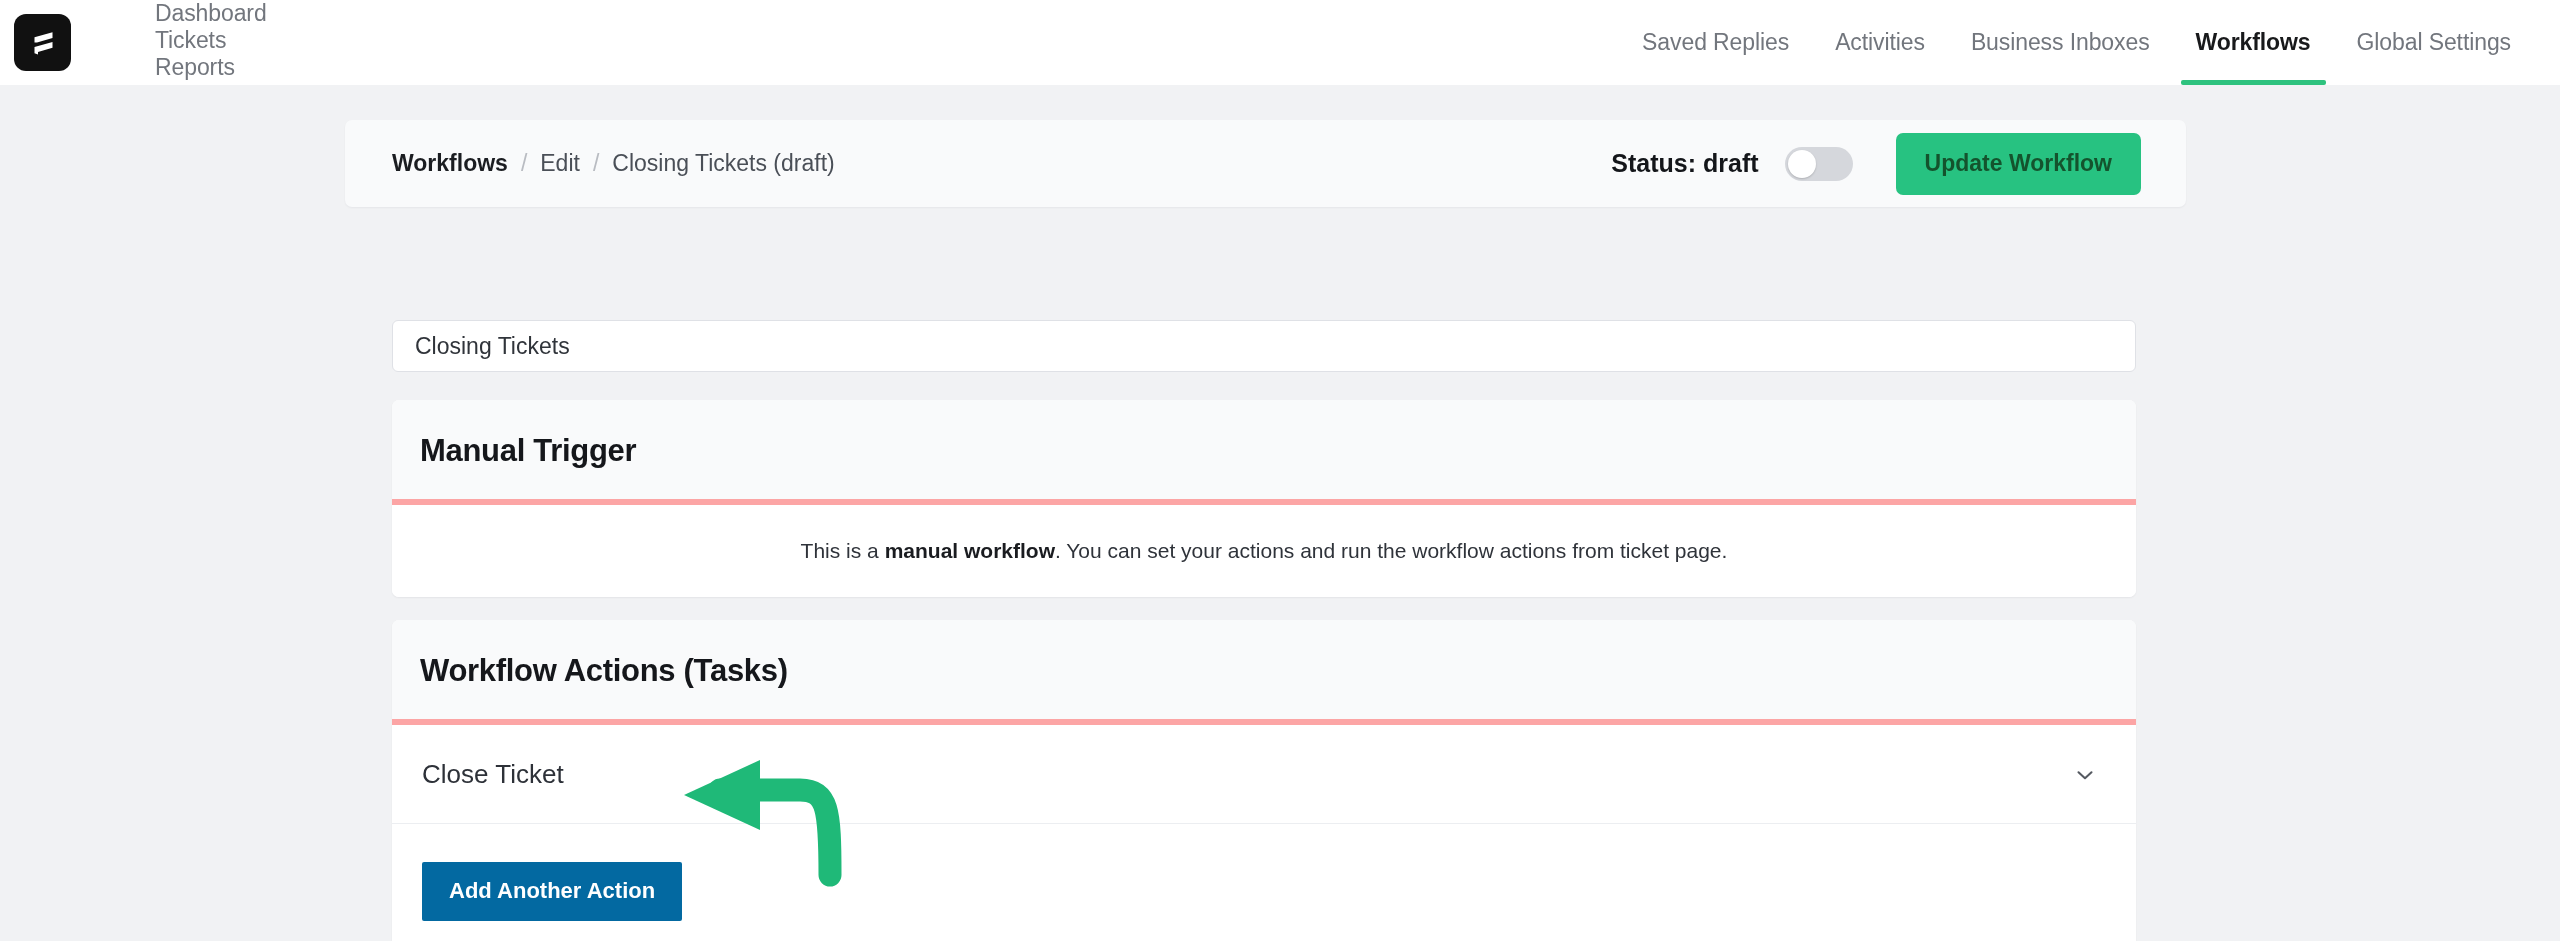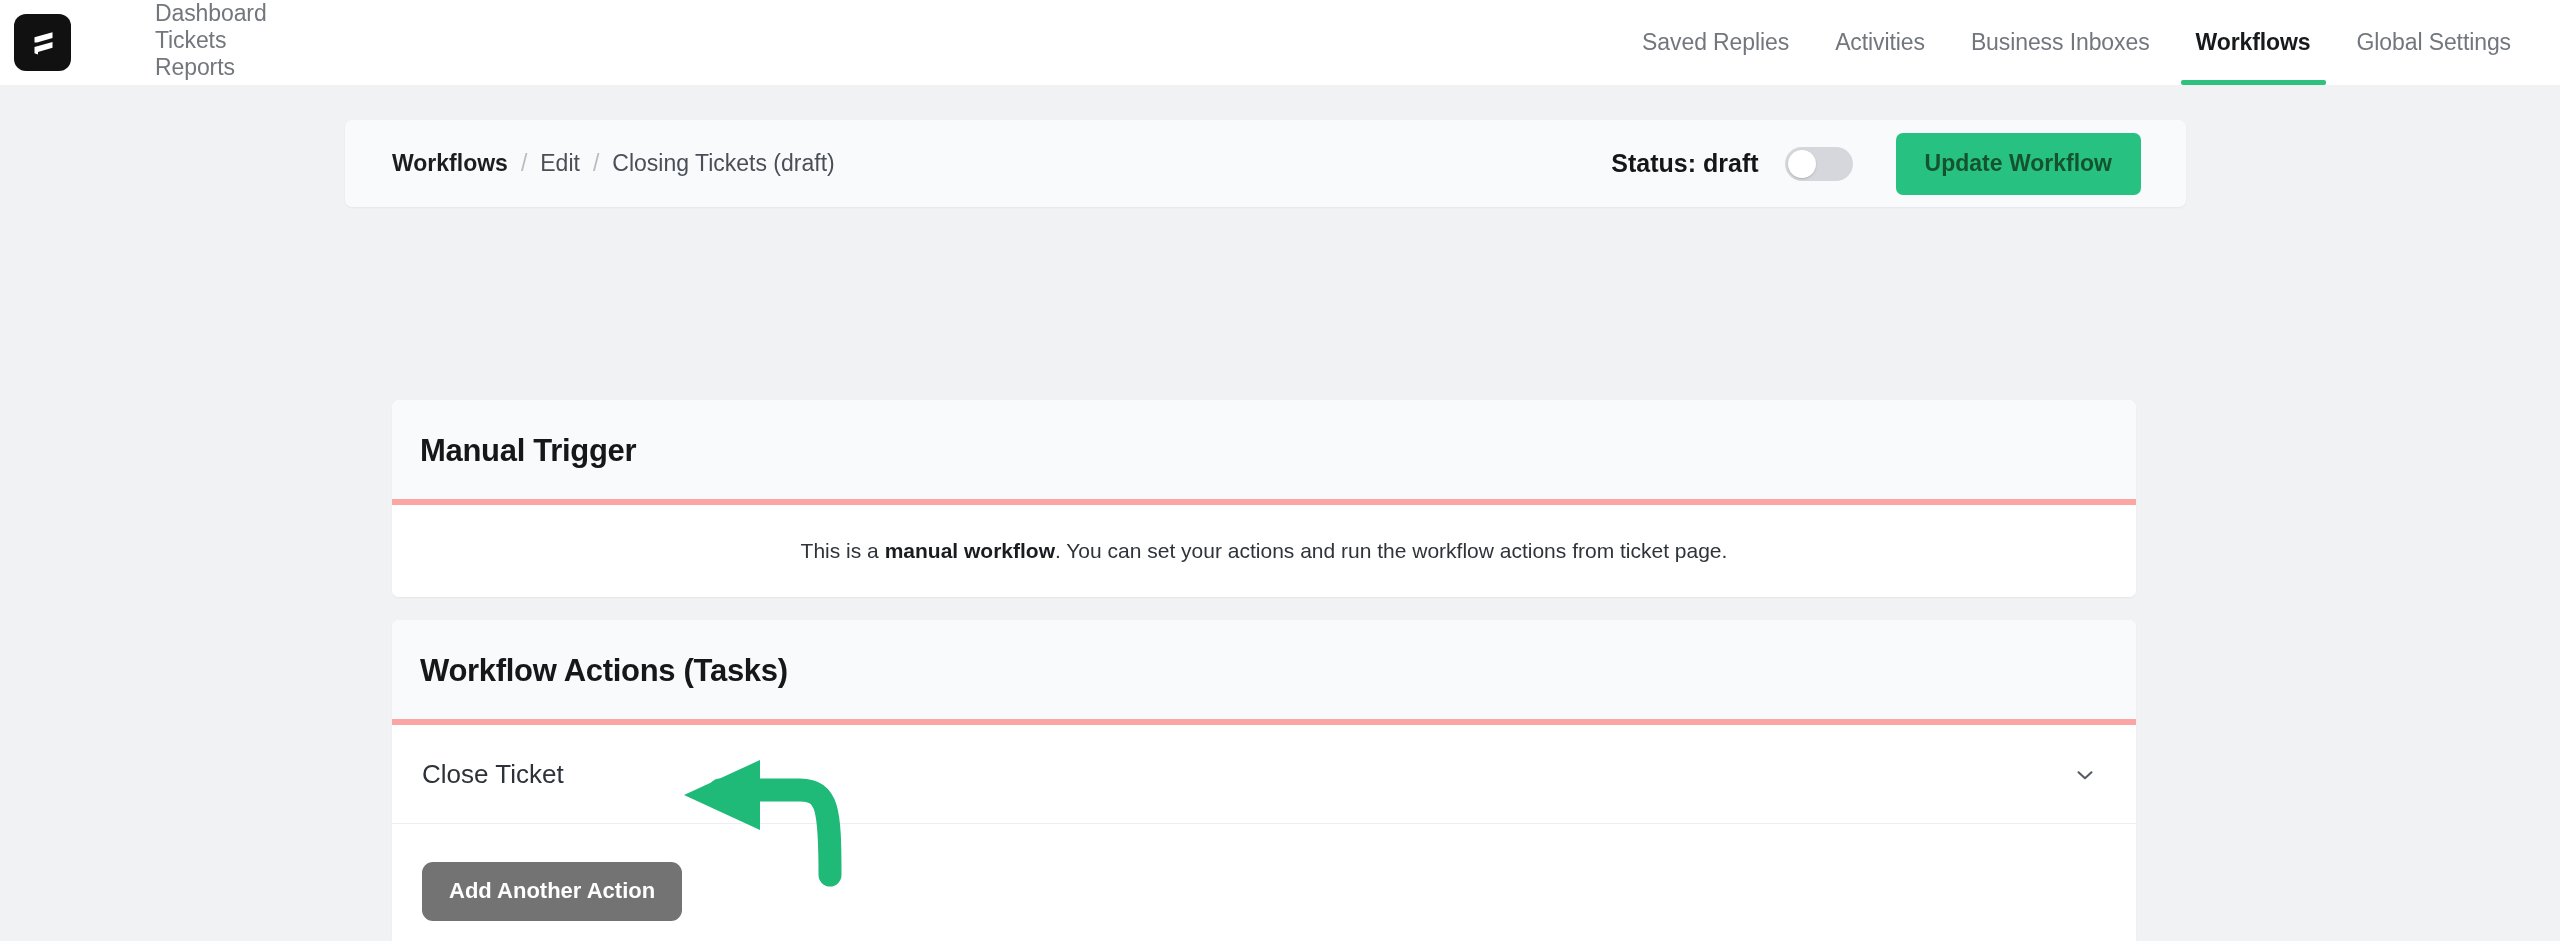--- a/index.html
+++ b/index.html
@@ -244,26 +244,26 @@
     height: 26px;
     flex: none;
     margin-right: 8px;
   }
 
   .action-footer {
     padding: 38px 30px 40px;
     background: #ffffff;
   }
   .btn-secondary {
-    background: #737373;
+    background: #0369a1;
     color: #ffffff;
     font-size: 22px;
     font-weight: bold;
     border: none;
-    border-radius: 11px;
+    border-radius: 2px;
     padding: 16px 27px 17px;
     cursor: pointer;
     font-family: "Liberation Sans", sans-serif;
     white-space: nowrap;
   }
 
   
   .annotation {
     position: absolute;
     left: 0; top: 0;
@@ -335,20 +335,21 @@
 
     <div class="header-right">
       <span class="status-label">Status: draft</span>
       <div class="toggle">
         <div class="knob"></div>
       </div>
       <button class="btn-primary">Update Workflow</button>
     </div>
   </div>
 
+  <input class="name-input" type="text" value="Closing Tickets" style="">
 
   <div class="card" id="trigger-card">
     <div class="card-head">
       <div class="card-title">Manual Trigger</div>
     </div>
     <div class="card-body">
       <div class="body-text">
         <span>This is a </span><b>manual workflow</b><span>. You can set your actions and run the workflow actions from ticket page.</span>
       </div>
     </div>

